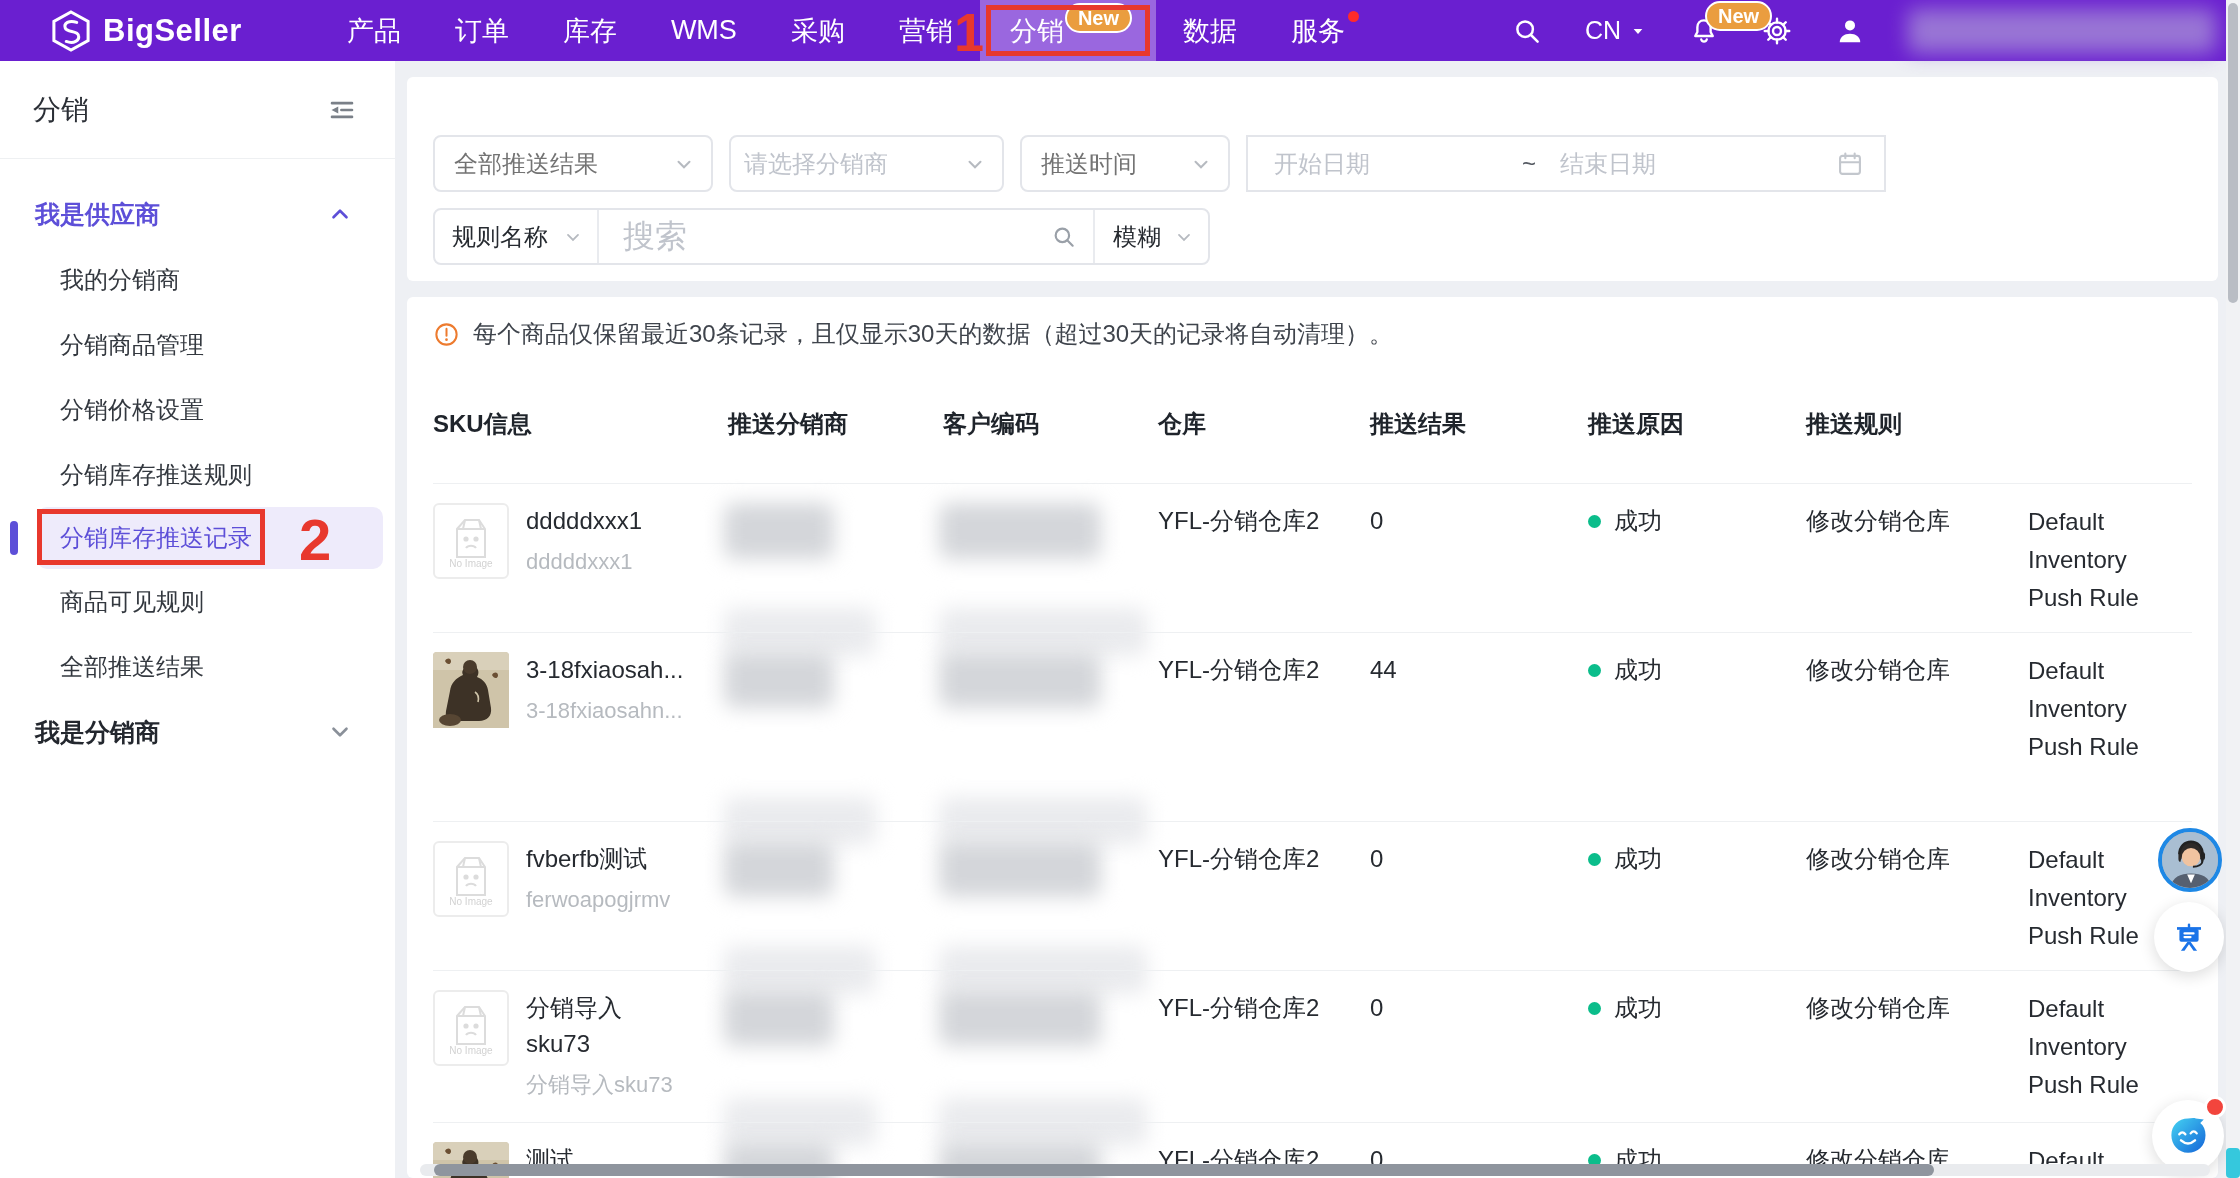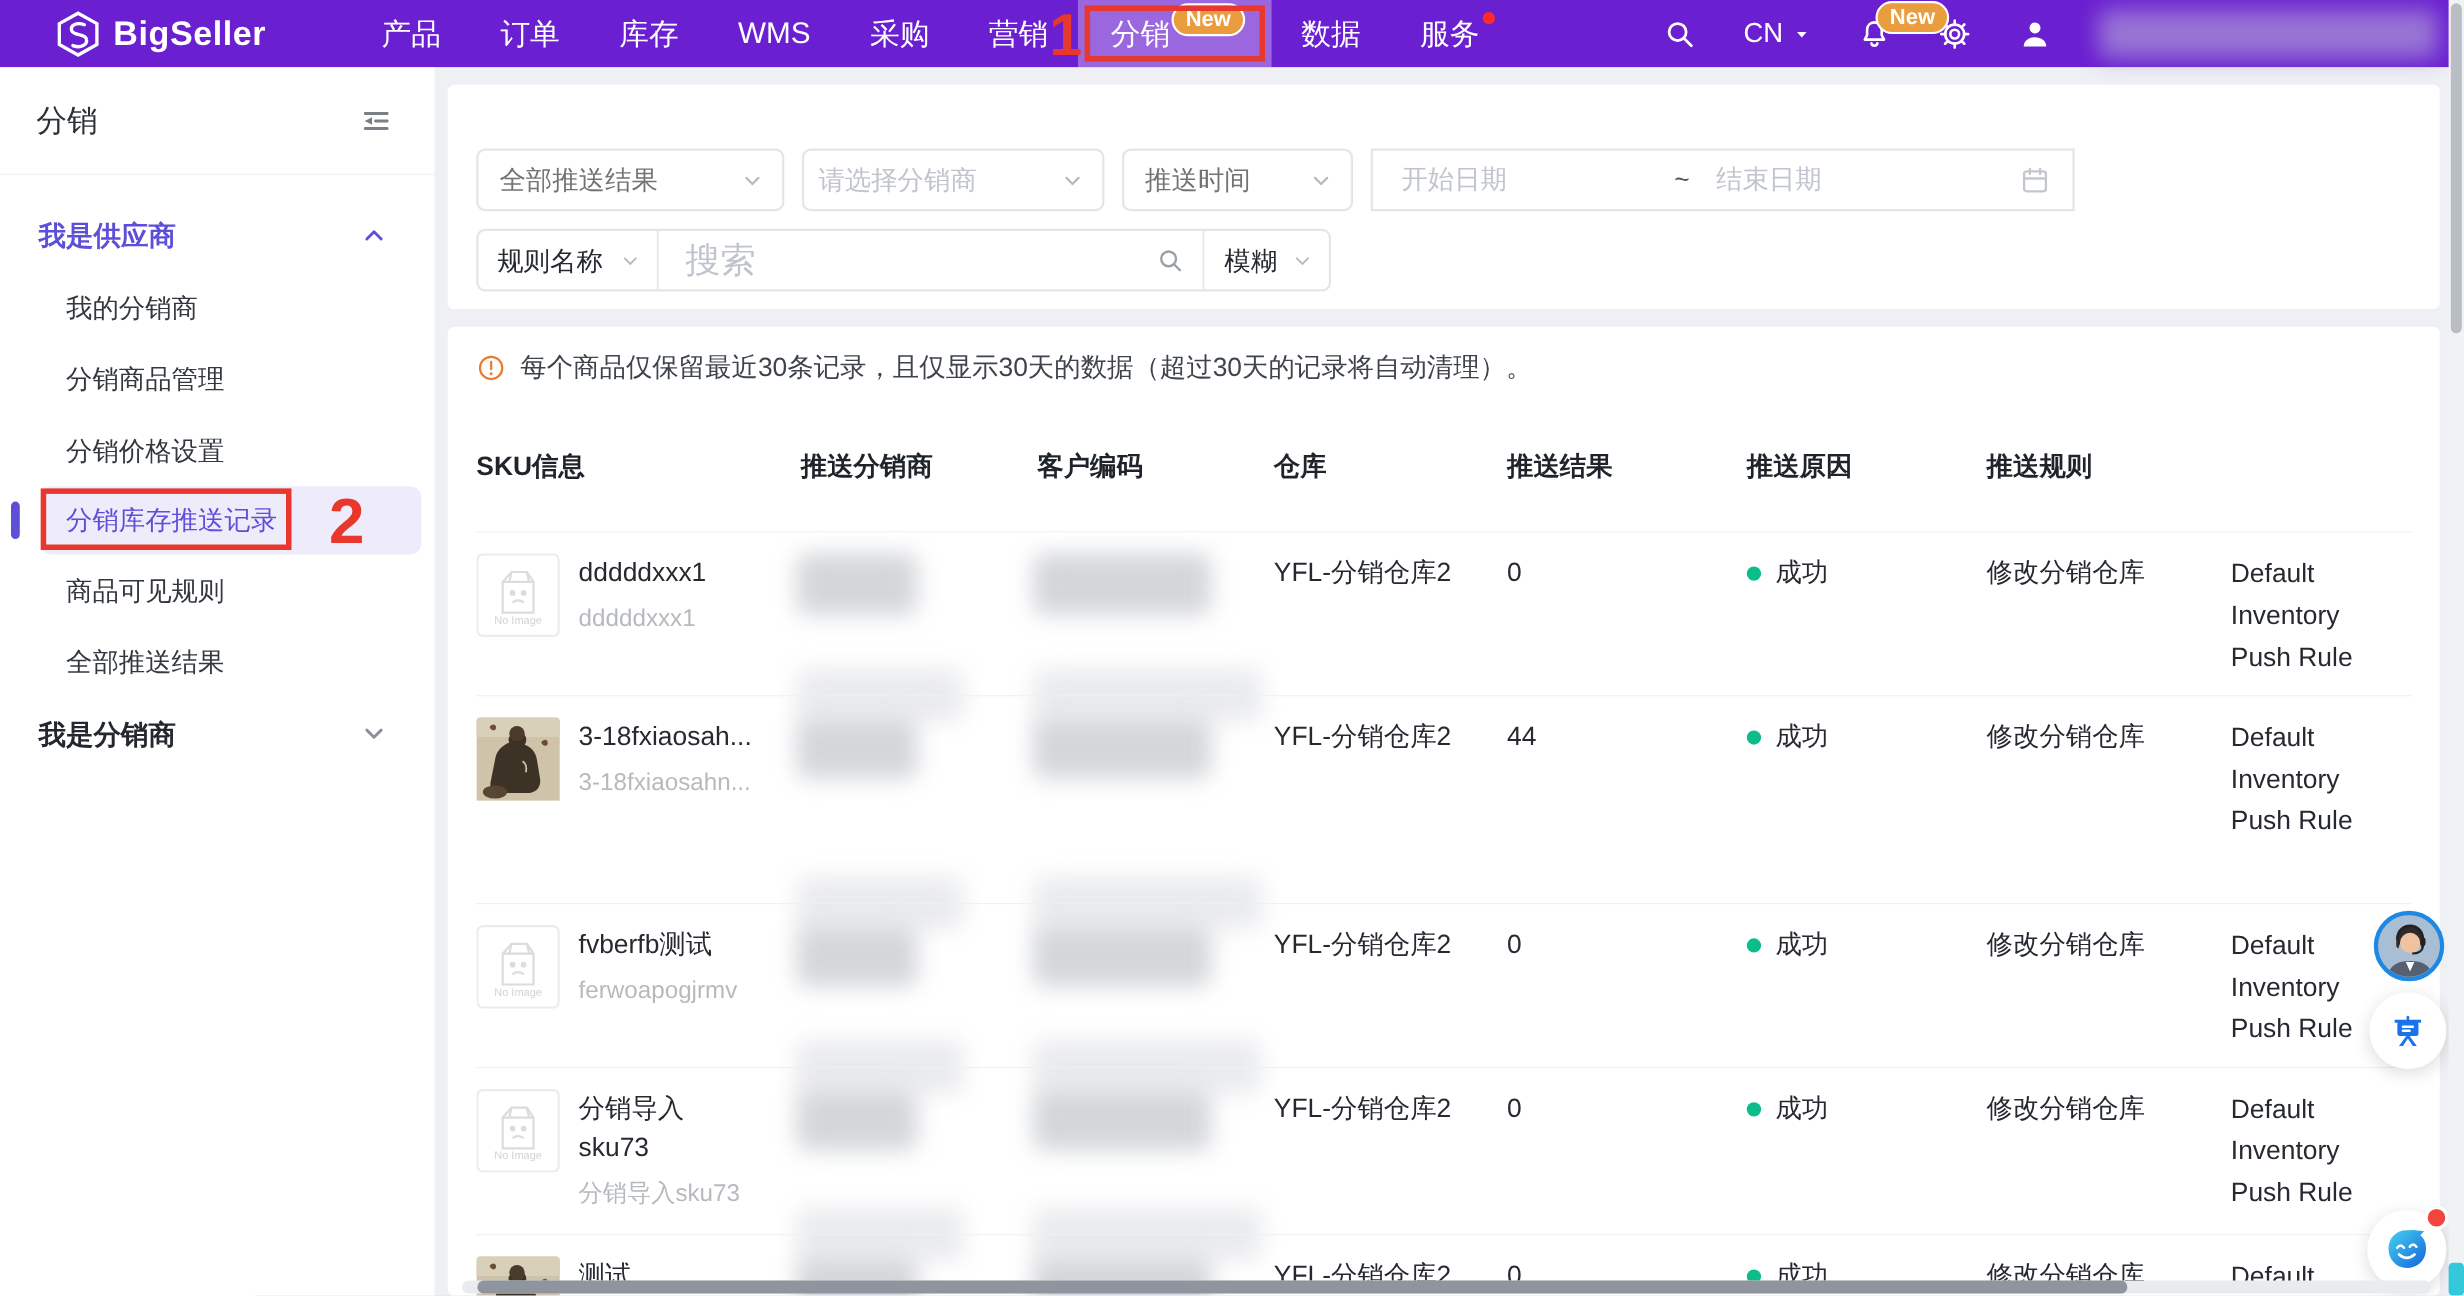--- a/index.html
+++ b/index.html
@@ -229,20 +229,23 @@
       </div>
       <div class="sb-item">
           <span>我的分销商</span>
         </div>
       <div class="sb-item">
           <span>分销商品管理</span>
         </div>
       <div class="sb-item">
           <span>分销价格设置</span>
         </div>
+      <div class="sb-item">
+          <span>分销库存推送规则</span>
+        </div>
       <div class="sb-item selected">
         <span class="sel-bar"></span>
         <span>分销库存推送记录</span>
         <span class="anno-box-2"></span>
         <span class="anno-num-2">2</span>
       </div>
       <div class="sb-item">
           <span>商品可见规则</span>
         </div>
       <div class="sb-item">

